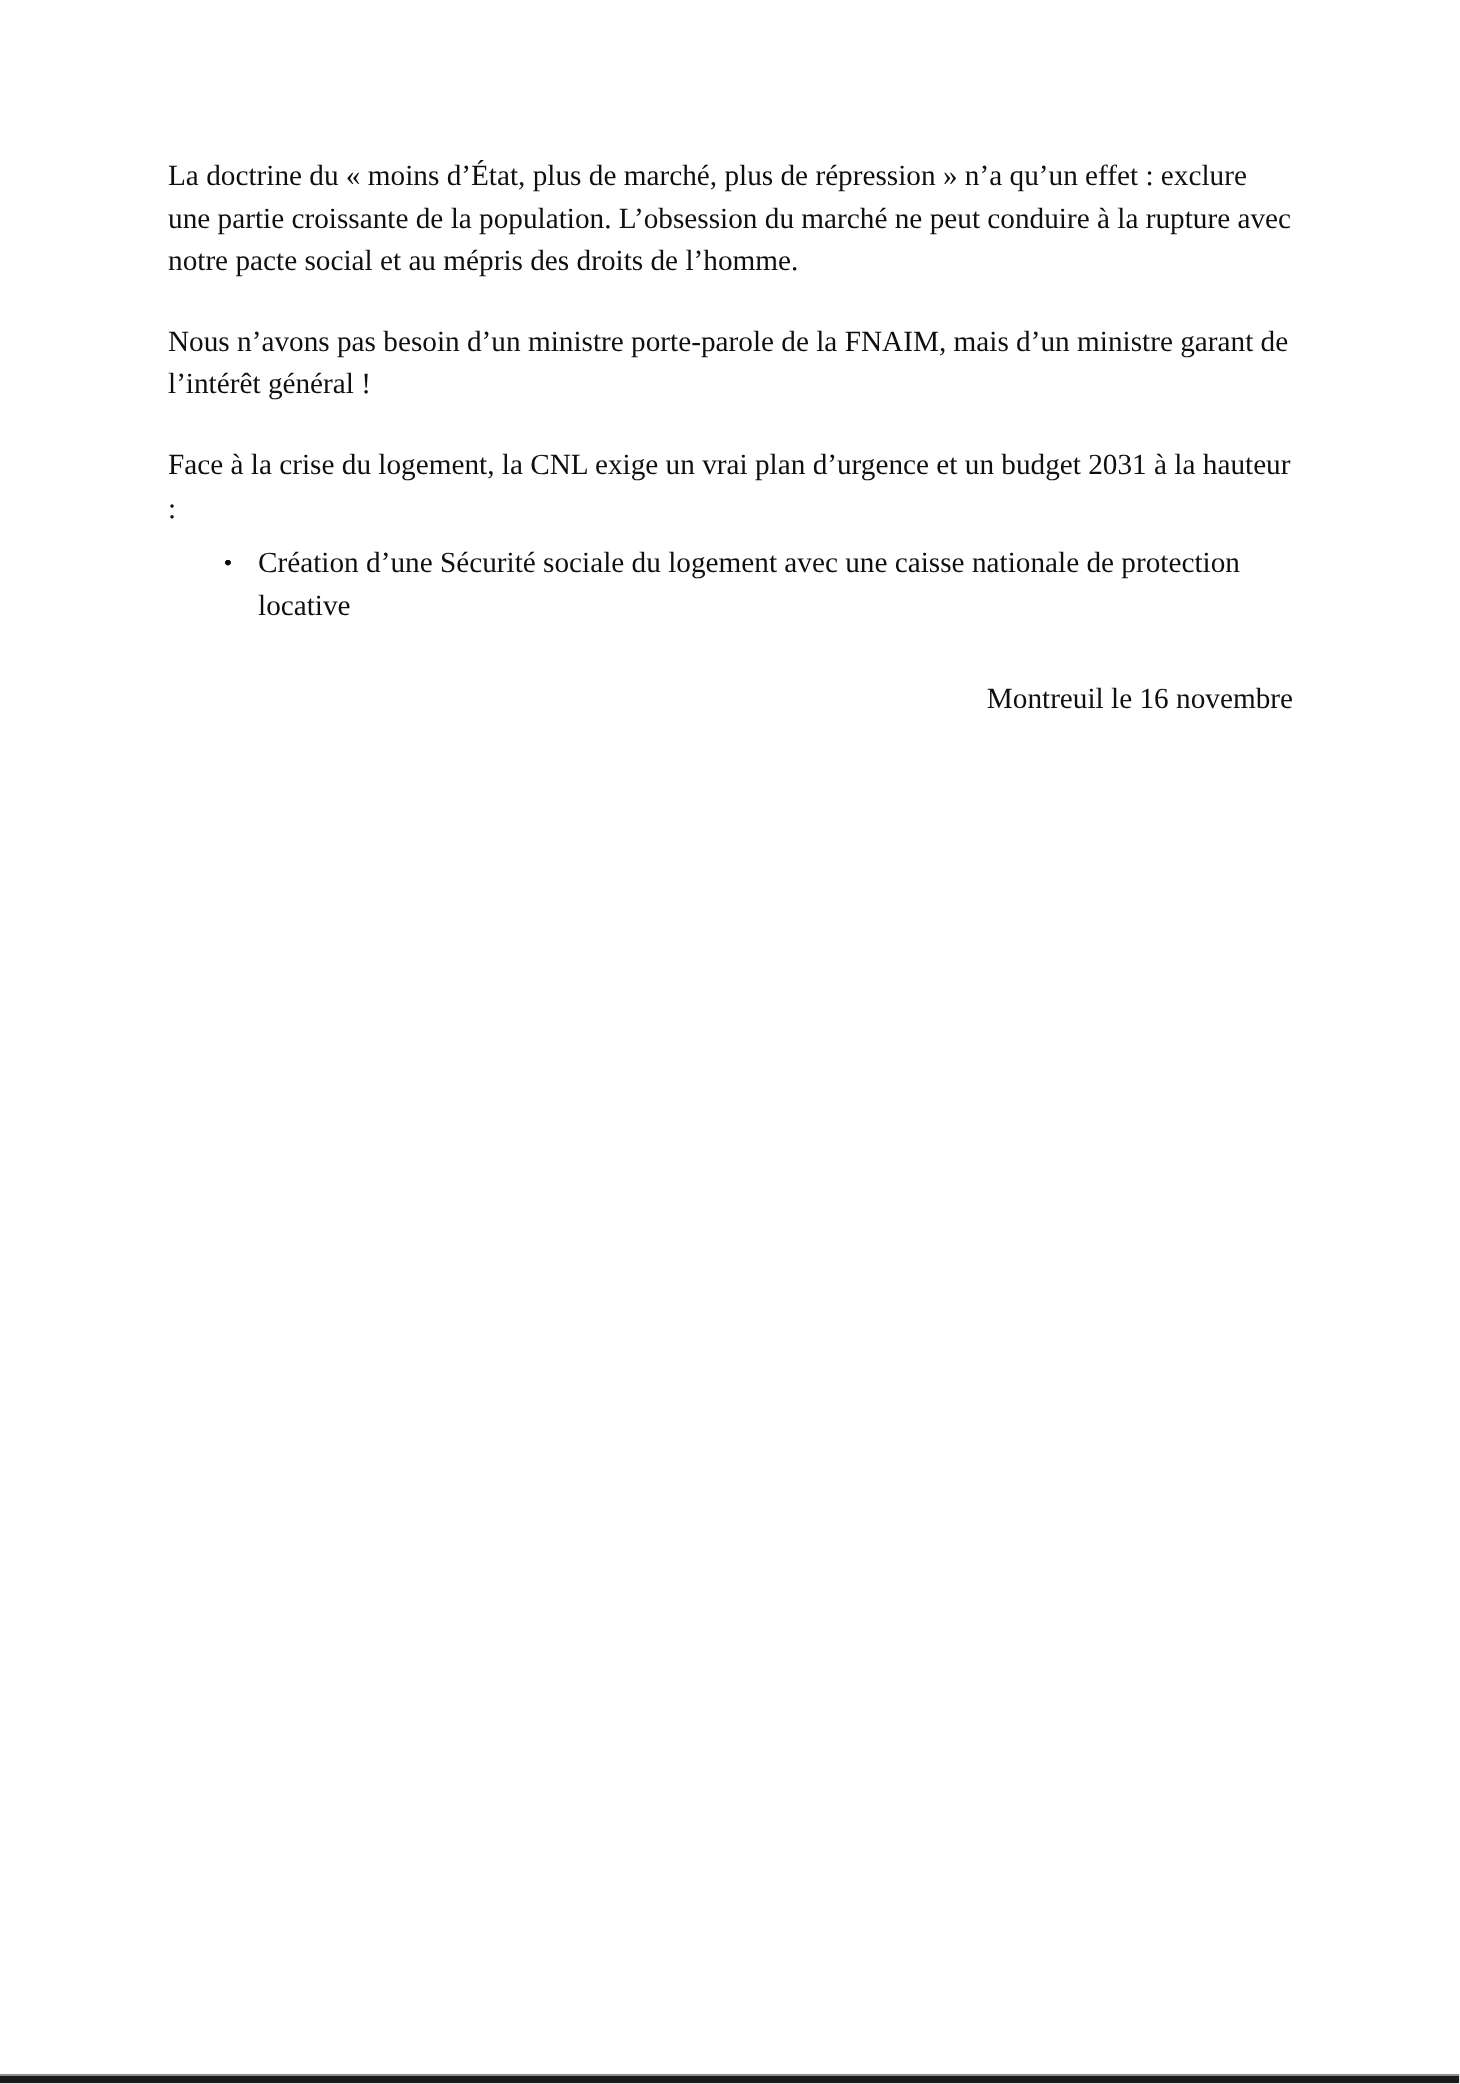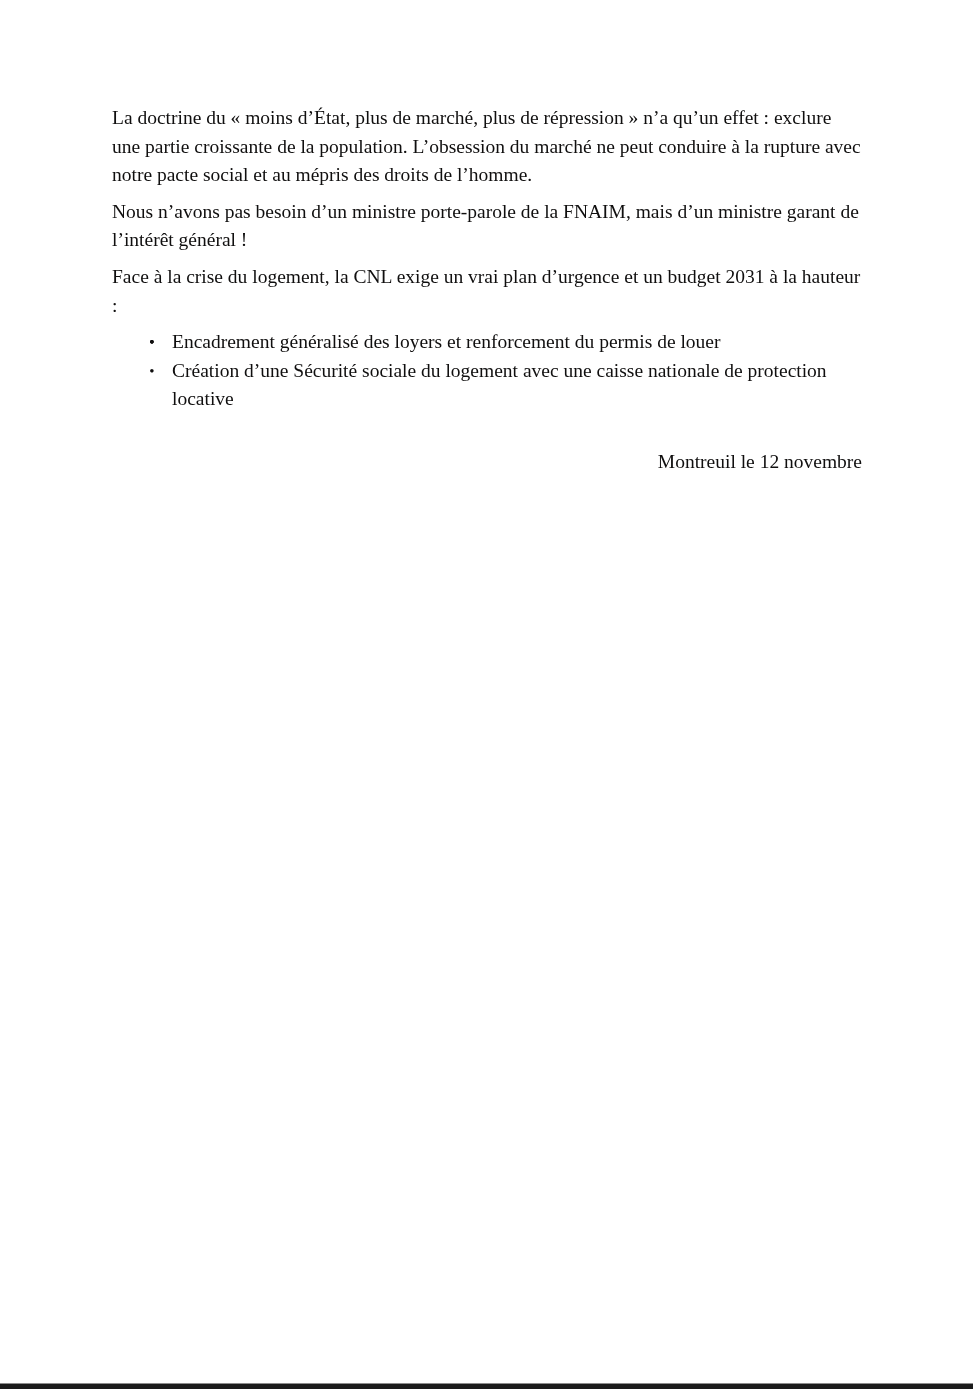--- a/index.html
+++ b/index.html
@@ -26,21 +26,21 @@
     line-height: 28.6px;
     color: #100f0f;
     text-align: left;
     -webkit-font-smoothing: antialiased;
   }
   .para {
     margin: 0 0 0 0;
     padding: 0;
   }
   .para + .para {
-    margin-top: 8px;
+    margin-top: 25px;
   }
   .para.tight-wide {
     width: 752px;
   }
   .bullet-list {
     list-style: none;
     margin: 8px 0 0 0;
     padding: 0;
   }
   .bullet-item {
@@ -93,28 +93,27 @@
 
     <ul class="bullet-list">
       <li class="bullet-item">
         <span class="bullet-marker">•</span>
       </li>
       <li class="bullet-item">
         <span class="bullet-marker">•</span>
       </li>
       <li class="bullet-item">
         <span class="bullet-marker">•</span>
-        <span>Encadrement généralisé des loyers et renforcement du permis de louer</span>
       </li>
       <li class="bullet-item">
         <span class="bullet-marker">•</span>
         <span>Création d’une Sécurité sociale du logement avec une caisse nationale de protection locative</span>
       </li>
     </ul>
 
 
-    <p class="para sign-off">Montreuil le 12 novembre</p>
+    <p class="para sign-off">Montreuil le 16 novembre</p>
 
   </div>
 
   <div class="bottom-rule"></div>
 
 </div>
 
 </body></html>

